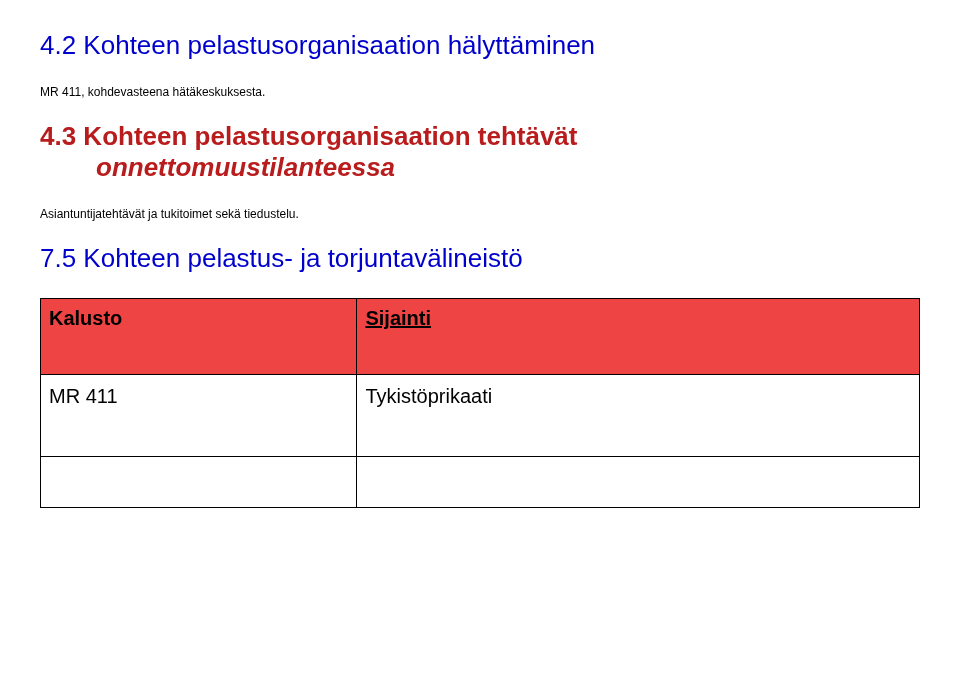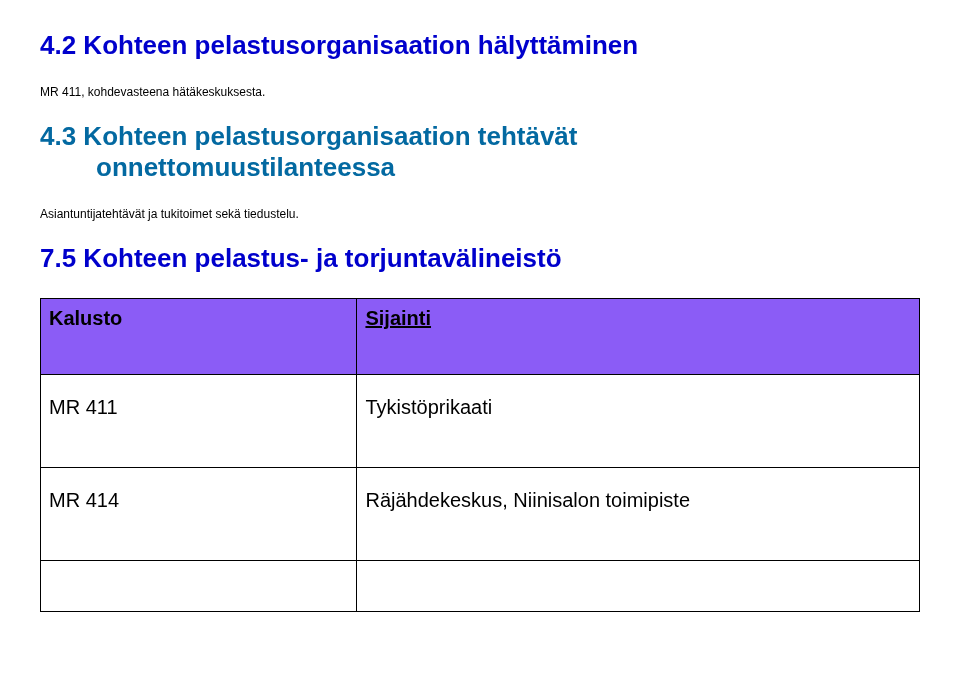--- a/index.html
+++ b/index.html
@@ -6,53 +6,54 @@
     margin: 0;
     padding: 30px 40px;
     font-family: Arial, Helvetica, sans-serif;
     background: #fff;
     color: #000;
     width: 960px;
     box-sizing: border-box;
   }
   .h2 {
     font-size: 26px;
-    font-weight: bold;
+    font-weight: normal;
     color: #0000cc;
     margin: 0 0 24px 0;
   }
   .body-text {
     font-size: 12px;
     margin: 0 0 22px 0;
   }
   .h2-indent {
     font-size: 26px;
     font-weight: bold;
-    color: #0369a1;
+    color: #b91c1c;
     margin: 0 0 24px 0;
   }
   .h2-indent .line2 {
     display: block;
     padding-left: 56px;
+    font-style: italic;
   }
   table {
     border-collapse: collapse;
     width: 100%;
     margin-top: 6px;
   }
   th, td {
     border: 1px solid #000;
     text-align: left;
     vertical-align: top;
-    padding: 21px 8px 48px 8px;
+    padding: 10px 8px 48px 8px;
     font-size: 20px;
     font-weight: normal;
   }
   th {
-    background: #8b5cf6;
+    background: #ef4444;
     font-weight: bold;
     padding: 8px 8px 44px 8px;
   }
   .col1 { width: 36%; }
   .col2 { width: 64%; text-decoration: underline; }
   .empty-row td {
     padding: 10px 8px 40px 8px;
   }
 </style>
 </head>
@@ -74,22 +75,18 @@
     <tr>
       <th class="col1">Kalusto</th>
       <th class="col2">Sijainti</th>
     </tr>
   </thead>
   <tbody>
     <tr>
       <td>MR 411</td>
       <td>Tykistöprikaati</td>
     </tr>
-    <tr>
-      <td>MR 414</td>
-      <td>Räjähdekeskus, Niinisalon toimipiste</td>
-    </tr>
     <tr class="empty-row">
       <td></td>
       <td></td>
     </tr>
   </tbody>
 </table>
 
 </body></html>

